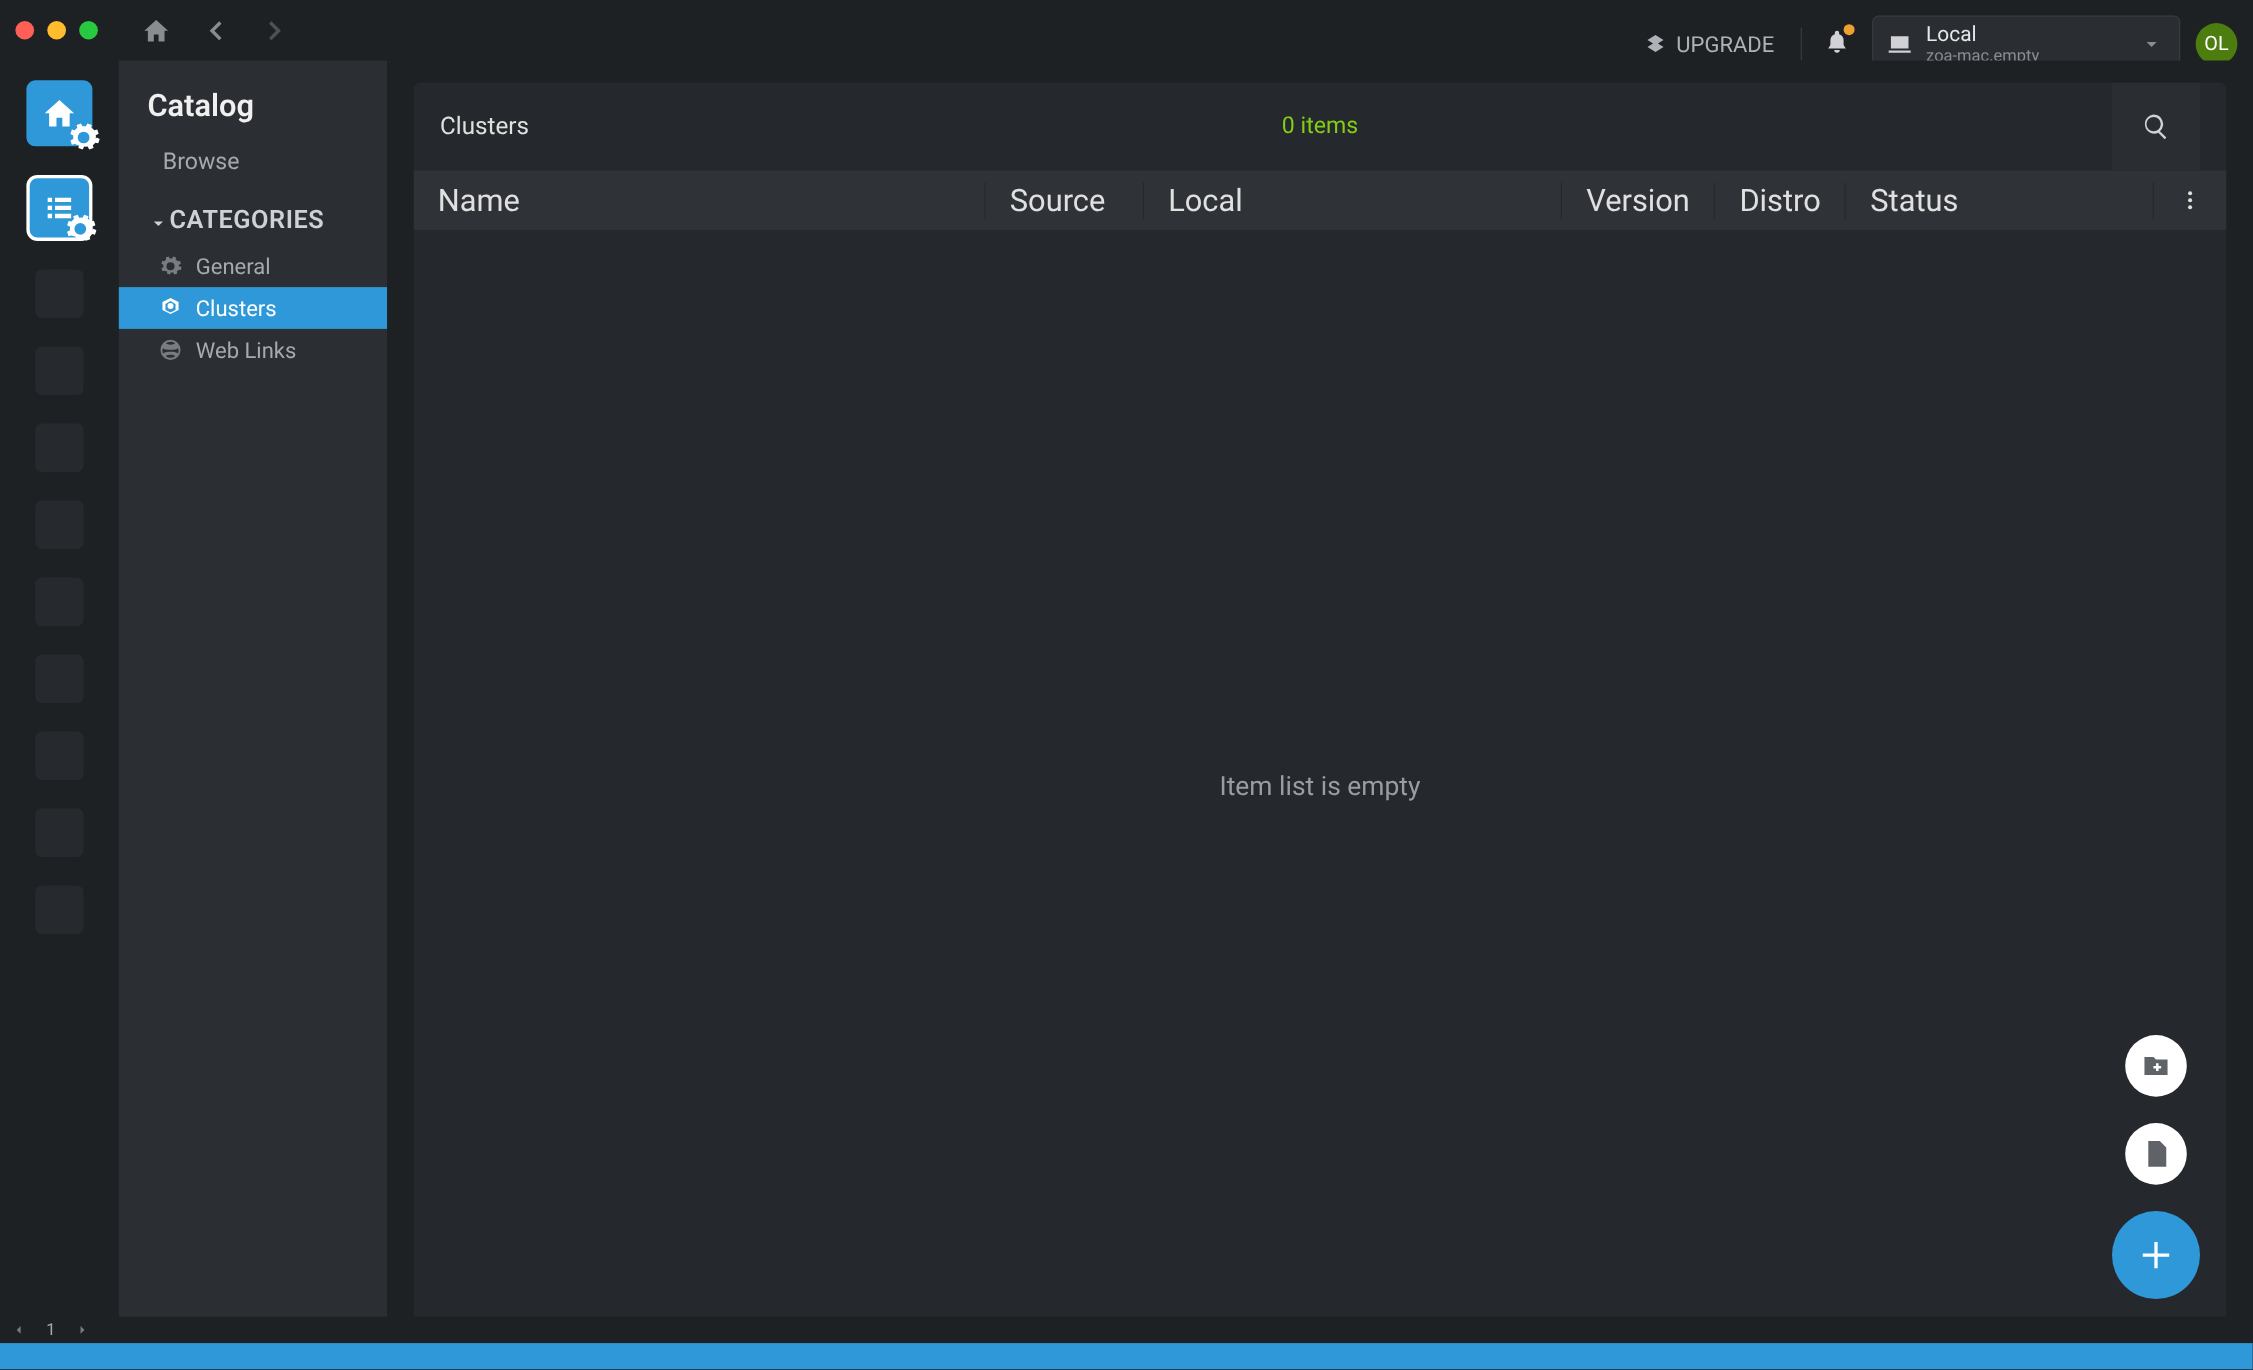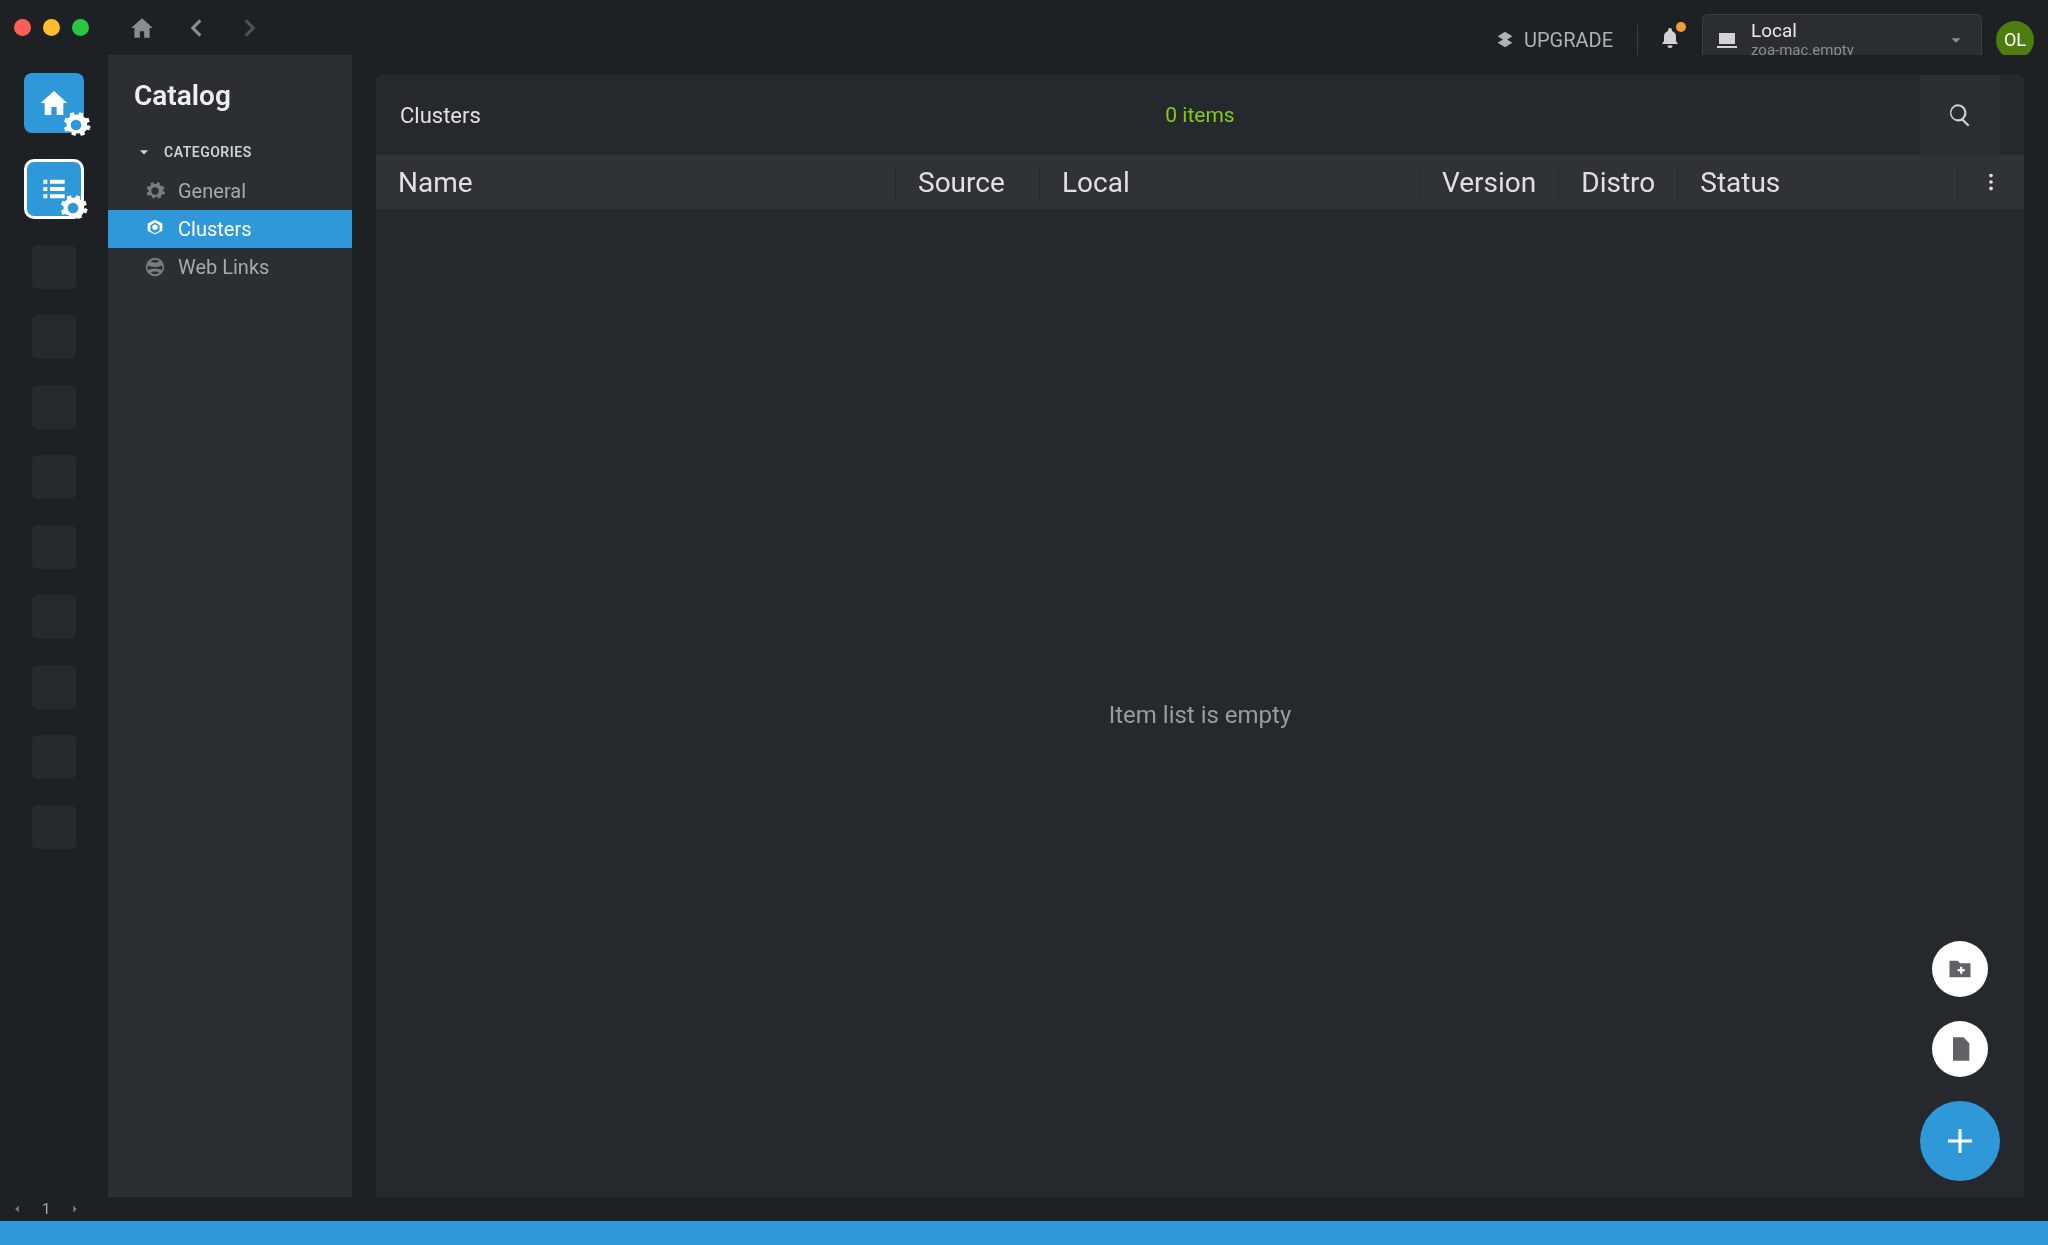--- a/index.html
+++ b/index.html
@@ -36,21 +36,21 @@
 .act-btn.blue{background:#2f98d8}
 .act-btn.outlined{border:3px solid #fff;border-radius:10px}
 .act-btn svg{width:32px;height:32px;fill:#fff}
 .act-gear{position:absolute;bottom:-8px;right:-8px;width:18px;height:18px;fill:#b0b3b6}
 .act-placeholder{width:44px;height:44px;border-radius:6px;background:#26292d}
 
 
 .sidebar{width:244px;background:#2b2f33;display:flex;flex-direction:column;padding-top:18px}
 .sidebar h1{font-size:28px;font-weight:600;color:#f0f0f0;padding:6px 26px 14px}
 .side-item{padding:10px 26px 10px 40px;color:#a7aaad;font-size:21px;cursor:pointer}
-.cat-head{display:flex;align-items:center;gap:10px;padding:16px 26px 10px;color:#cfd2d5;font-size:14px;font-weight:600;letter-spacing:.5px;cursor:pointer}
+.cat-head{display:flex;align-items:flex-end;padding:16px 26px 10px;color:#cfd2d5;font-size:23px;font-weight:600;letter-spacing:.5px;cursor:pointer}
 .cat-head svg{width:20px;height:20px;fill:#cfd2d5}
 .cat-item{display:flex;align-items:center;gap:12px;padding:7px 16px 7px 36px;color:#a7aaad;font-size:20px;cursor:pointer}
 .cat-item svg{width:22px;height:22px;fill:#797c80}
 .cat-item.active{background:#2f98d8;color:#fff}
 .cat-item.active svg{fill:#fff}
 
 
 .main{flex:1;background:#1e2124;display:flex;flex-direction:column;padding:20px 24px 0 24px;position:relative}
 .panel{background:#25282c;border-radius:6px;flex:1;display:flex;flex-direction:column;overflow:hidden}
 .panel-head{display:flex;align-items:center;height:80px;padding:0 24px;position:relative}
@@ -164,20 +164,23 @@
         <div class="act-placeholder"></div>
         <div class="act-placeholder"></div>
         <div class="act-placeholder"></div>
         <div class="act-placeholder"></div>
         <div class="act-placeholder"></div>
       </div>
   </div>
 
   <div class="sidebar">
     <h1>Catalog</h1>
+    <div class="side-item">
+      <span>Browse</span>
+    </div>
     <div class="cat-head">
       <svg viewBox="0 0 24 24">
           <path d="M7 10l5 5 5-5z"></path>
         </svg>
       <span>CATEGORIES</span>
     </div>
     <div class="cat-item">
       <svg viewBox="0 0 24 24">
           <path d="M12 8a4 4 0 100 8 4 4 0 000-8zm9 4l2 1-1 3-2-.5a8 8 0 01-1.7 1.7l.5 2-3 1-1-2a8 8 0 01-2.4 0l-1 2-3-1 .5-2A8 8 0 016 16.5L4 17l-1-3 2-1a8 8 0 010-2.4l-2-1 1-3 2 .5A8 8 0 017.7 5.4L7.2 3.4l3-1 1 2a8 8 0 012.4 0l1-2 3 1-.5 2A8 8 0 0119.3 7l2-.5 1 3-2 1a8 8 0 010 2.4z"></path>
         </svg>

